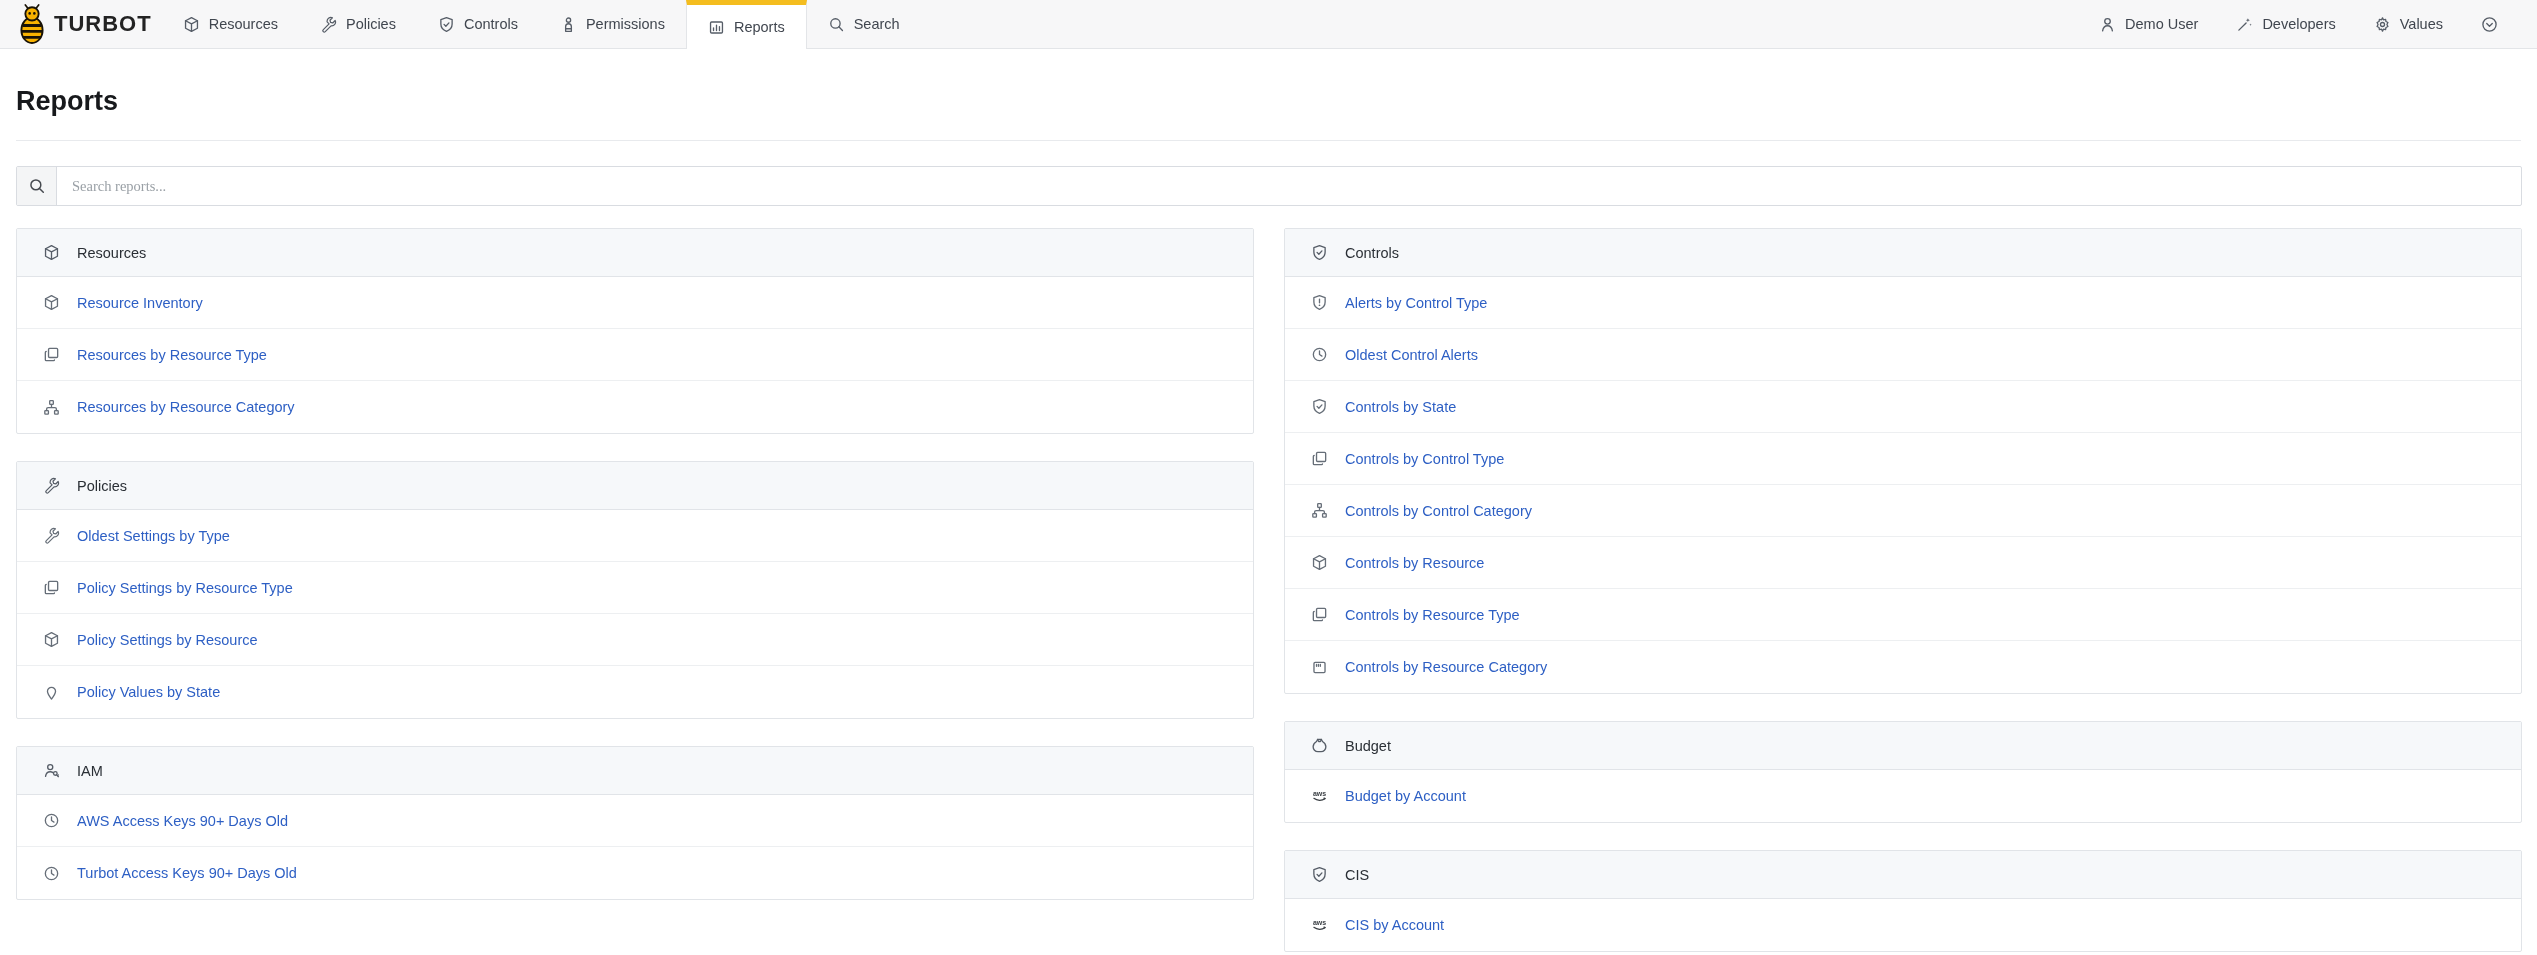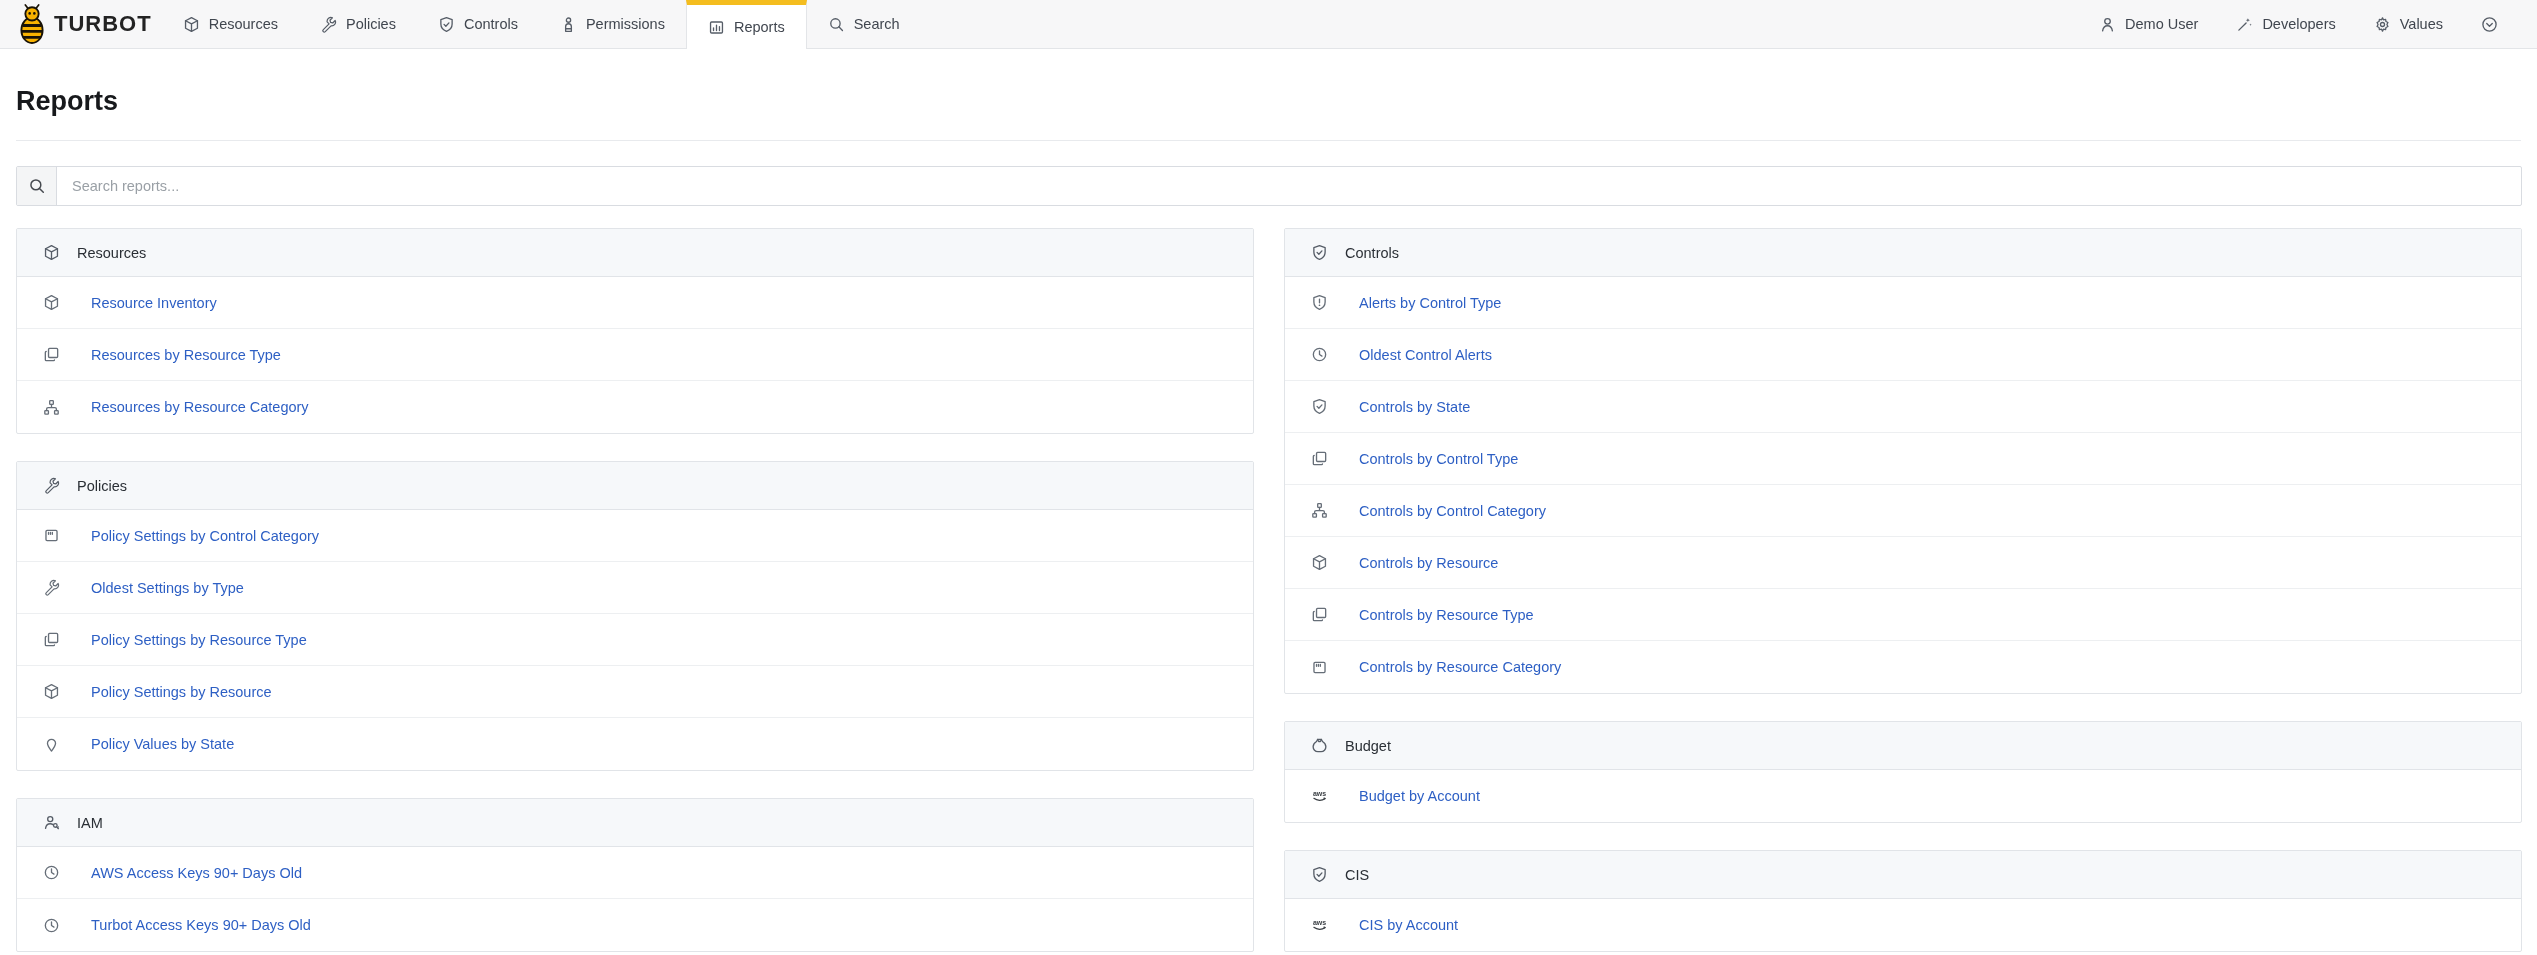--- a/index.html
+++ b/index.html
@@ -48,37 +48,37 @@
     border:1px solid #d9dce1; border-radius:2px; background:#fff;
   }
   .search-prefix {
     width:40px; background:#f4f5f6; border-right:1px solid #d9dce1;
     display:flex; align-items:center; justify-content:center; color:#45494f;
   }
   .search-prefix svg { width:18px; height:18px; }
   .search-input {
     flex:1; border:none; outline:none; background:transparent;
     padding:0 15px; font-size:14.5px; color:#0369a1;
-    font-family:Liberation Sans, sans-serif;
+    font-family:Liberation Serif, serif;
   }
   .search-input::placeholder { color:#9aa0a6; }
 
   
   .columns { display:flex; gap:30px; margin:22px 15px 0 16px; align-items:flex-start; }
   .col { flex:1; display:flex; flex-direction:column; gap:27px; min-width:0; }
   .group { border:1px solid #e1e4e8; border-radius:2px; background:#fff; }
   .group-header {
     height:48px; display:flex; align-items:center; gap:17px;
     background:#f6f8fa; border-bottom:1px solid #e1e4e8;
     padding-left:26px; font-size:14.5px; color:#2a2f35;
   }
   .gicon { color:#565d67; display:flex; align-items:center; }
   .group-list { list-style:none; margin:0; padding:0; }
   .report-row {
-    height:52px; display:flex; align-items:center; gap:31px;
+    height:52px; display:flex; align-items:center; gap:17px;
     padding-left:26px; border-bottom:1px solid #edeff1;
   }
   .report-row:last-child { border-bottom:none; }
   .ricon { color:#666e78; display:flex; align-items:center; }
   .rlink { color:var(--link,#2d5fc4); text-decoration:none; font-size:14.5px; cursor:pointer; }
 </style>
 </head>
 <body style="--accent: #f4bd1f; --link: #2d5fc4;">
 
 <nav class="topnav">
@@ -255,29 +255,20 @@
   <section class="group">
     <header class="group-header">
       <span class="icon gicon">
             <svg viewBox="0 0 16 16" fill="none" stroke="currentColor" stroke-width="1.25" stroke-linecap="round" stroke-linejoin="round">
               <path d="M9.3 6.7L3.4 12.6a1.45 1.45 0 0 0 2 2.1l5.9-5.9a3.9 3.9 0 0 0 4.2-5.5L13 5.8l-2.2-.6-.6-2.2 2.5-2.5a3.9 3.9 0 0 0-5.4 4.2z" transform="translate(0 1.2) scale(.92)"></path>
             </svg>
           </span>
       <span class="gtitle">Policies</span>
     </header>
     <ul class="group-list">
-  <li class="report-row">
-    <span class="icon ricon">
-              <svg viewBox="0 0 16 16" fill="none" stroke="currentColor" stroke-width="1.25" stroke-linecap="round" stroke-linejoin="round">
-                <rect x="2.8" y="3.2" width="10.4" height="9.6" rx="1"></rect>
-                <path d="M5.2 5.2v1.7M7 5.2v1.7M8.8 5.2v1.7"></path>
-              </svg>
-            </span>
-    <a class="rlink">Policy Settings by Control Category</a>
-  </li>
 
   <li class="report-row">
     <span class="icon ricon">
               <svg viewBox="0 0 16 16" fill="none" stroke="currentColor" stroke-width="1.25" stroke-linecap="round" stroke-linejoin="round">
                 <path d="M9.3 6.7L3.4 12.6a1.45 1.45 0 0 0 2 2.1l5.9-5.9a3.9 3.9 0 0 0 4.2-5.5L13 5.8l-2.2-.6-.6-2.2 2.5-2.5a3.9 3.9 0 0 0-5.4 4.2z" transform="translate(0 1.2) scale(.92)"></path>
               </svg>
             </span>
     <a class="rlink">Oldest Settings by Type</a>
   </li>
 

